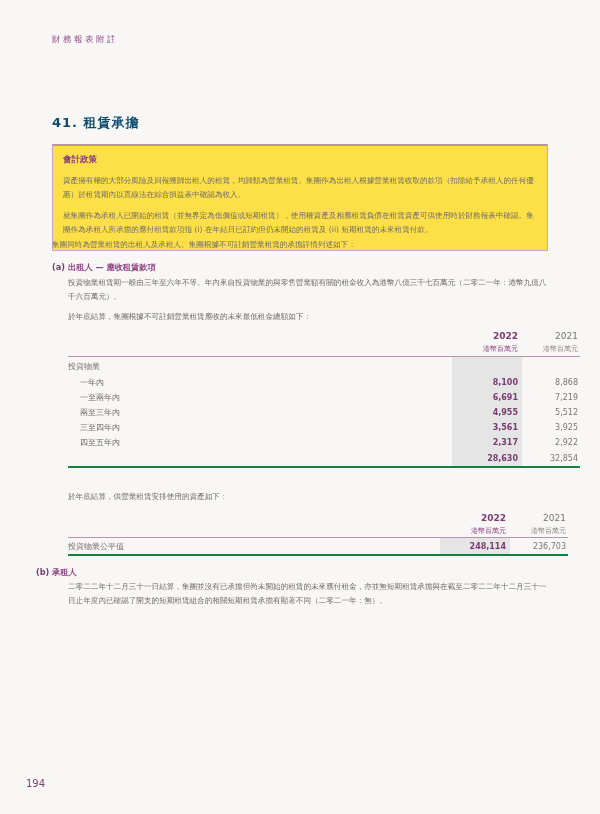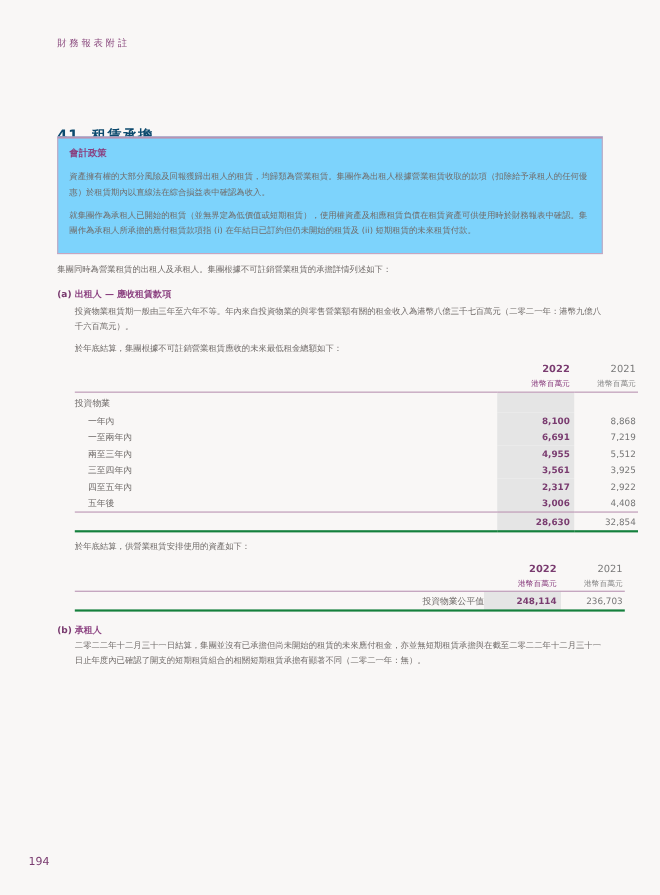--- a/index.html
+++ b/index.html
@@ -13,23 +13,23 @@
   }
   .running-head {
     position: absolute; left: 52px; top: 34px;
     font-size: 8.5px; letter-spacing: 2.5px; color: #8a4a7e;
   }
   .section-title {
     position: absolute; left: 52px; top: 104px;
     font-size: 13px; font-weight: bold; color: #0c4a6e; letter-spacing: 1px; margin-top: 10px;
   }
   .policy-box {
-    position: absolute; left: 52px; top: 124px; width: 496px;
+    position: absolute; left: 52px; top: 144px; width: 496px;
     border: 1px solid #c7a6bf; border-top: 2px solid #b993b2;
-    background: #7dd3fc;
+    background: #fde047;
     padding: 8px 10px 6px 10px; box-sizing: border-box;
   }
   .policy-title { font-size: 8.5px; color: #8a3f7f; font-weight: bold; margin-bottom: 8px; }
   .policy-para { font-size: 7.6px; line-height: 14px; margin: 0 0 7px 0; color: #706b69; }
   .para { position: absolute; font-size: 7.6px; line-height: 14px; color: #706b69; }
   .sub-heading { position: absolute; font-size: 8.2px; color: #8a3f7f; font-weight: bold; }
   .sub-heading .letter { display: inline-block; width: 16px; color: #7a3c70; }
   table { position: absolute; border-collapse: collapse; font-size: 8px; }
   td { padding: 0; height: 15px; }
   .col-label { width: 372px; color: #6e6a68; }
@@ -103,25 +103,20 @@
   <tr>
     <td class="col-label indent">三至四年內</td>
     <td class="col-2022">3,561</td>
     <td class="col-2021">3,925</td>
   </tr>
   <tr>
     <td class="col-label indent">四至五年內</td>
     <td class="col-2022">2,317</td>
     <td class="col-2021">2,922</td>
   </tr>
-  <tr class="rule-thin">
-    <td class="col-label indent">五年後</td>
-    <td class="col-2022">3,006</td>
-    <td class="col-2021">4,408</td>
-  </tr>
   <tr class="rule-thick">
     <td class="col-label" style="height:16px;"></td>
     <td class="col-2022">28,630</td>
     <td class="col-2021">32,854</td>
   </tr>
 </tbody>
   </table>
 
 <div class="para" style="left:68px; top:490px; width:480px;">於年底結算，供營業租賃安排使用的資產如下：</div>
 
@@ -131,25 +126,25 @@
     <td class="col-label"></td>
     <td class="c22 hdr-year22">2022</td>
     <td class="c21 hdr-year21">2021</td>
   </tr>
   <tr class="hdr rule-thin">
     <td class="col-label" style="height:13px;"></td>
     <td class="c22 hdr-unit22">港幣百萬元</td>
     <td class="c21 hdr-unit21">港幣百萬元</td>
   </tr>
   <tr class="rule-thick">
-    <td class="col-label" style="height:16px;text-align:right;">投資物業公平值</td>
+    <td class="col-label" style="height:16px;">投資物業公平值</td>
     <td class="col-2022">248,114</td>
     <td class="col-2021">236,703</td>
   </tr>
 </tbody>
   </table>
 
-<div class="sub-heading" style="left:52px; top:567px;">
+<div class="sub-heading" style="left:36px; top:567px;">
   <span class="letter">(b)</span><span>承租人</span>
 </div>
 <div class="para" style="left:68px; top:580px; width:480px;">二零二二年十二月三十一日結算，集團並沒有已承擔但尚未開始的租賃的未來應付租金，亦並無短期租賃承擔與在截至二零二二年十二月三十一日止年度內已確認了開支的短期租賃組合的相關短期租賃承擔有顯著不同（二零二一年：無）。</div>
 
 <div class="page-num">194</div>
 
 </body></html>

